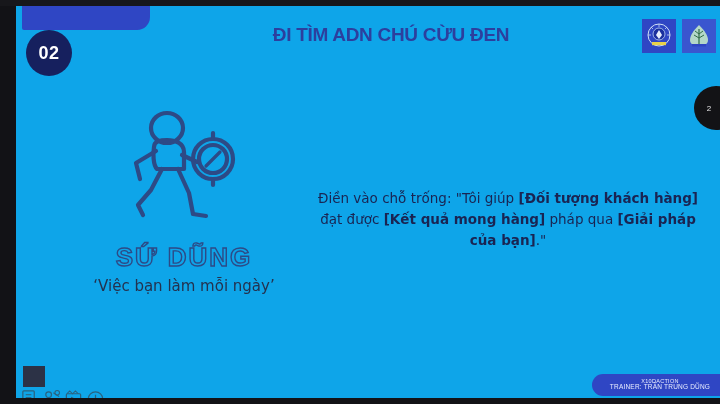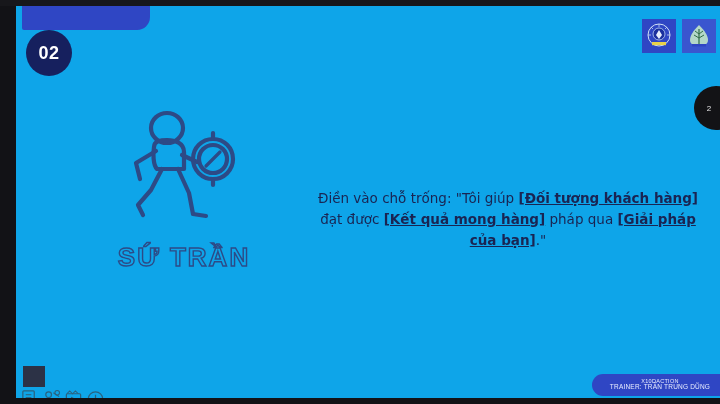--- a/index.html
+++ b/index.html
@@ -111,21 +111,21 @@
   .body-text {
     position: absolute;
     left: 296px; top: 182px;
     width: 392px;
     text-align: center;
     color: #1a2452;
     font-size: 13.5px;
     line-height: 1.55;
     font-family: "DejaVu Sans", sans-serif;
   }
-  .body-text b { font-weight: bold; text-decoration: underline; }
+  .body-text b { font-weight: bold; }
 
   
   .dark-square {
     position: absolute;
     left: 7px; top: 360px;
     width: 22px; height: 21px;
     background: #2c3246;
   }
   .mini-icons {
     position: absolute;
@@ -171,20 +171,21 @@
 <div id="app">
 
   <div class="top-strip"></div>
 
   <div class="slide">
 
     <div class="blue-tab"></div>
 
     <div class="badge-02">02</div>
 
+    <div class="slide-title">ĐI TÌM ADN CHÚ CỪU ĐEN</div>
 
     <div class="logos">
       <div class="logo-box">
         <svg width="28" height="28" viewBox="0 0 28 28">
           <circle cx="14" cy="13" r="11" fill="none" stroke="#cfe0f5" stroke-width="1"></circle>
           <g stroke="#dce8f8" stroke-width="0.7">
             <line x1="14" y1="2" x2="14" y2="5"></line>
               <line x1="22" y1="5" x2="20" y2="7"></line>
             <line x1="6" y1="5" x2="8" y2="7"></line>
               <line x1="25" y1="13" x2="22" y2="13"></line>
@@ -222,21 +223,22 @@
 
             <path d="M53 62 L42 83 L29 98 L34 108"></path>
 
             <circle cx="104" cy="52" r="20"></circle>
             <circle cx="104" cy="52" r="14"></circle>
             <path d="M104 30 l0 -4 M104 74 l0 4"></path>
             <path d="M97 59 L111 45 M97 59 L104 52 L111 45 L104 52 Z" stroke-width="3.2"></path>
           </g>
         </svg>
       </div>
-      <div class="mission-title">SỨ TRẦN</div>
+      <div class="mission-title">SỨ DŨNG</div>
+      <div class="mission-sub">‘Việc bạn làm mỗi ngày’</div>
     </div>
 
     <div class="body-text">
       <span>Điền vào chỗ trống: "Tôi giúp </span><b>[Đối tượng khách hàng]</b><span> đạt được </span><b>[Kết quả mong hàng]</b><span> pháp qua </span><b>[Giải pháp của bạn]</b><span>."</span>
     </div>
 
     <div class="dark-square"></div>
 
     <div class="mini-icons">
       <svg class="mi" viewBox="0 0 20 20">

